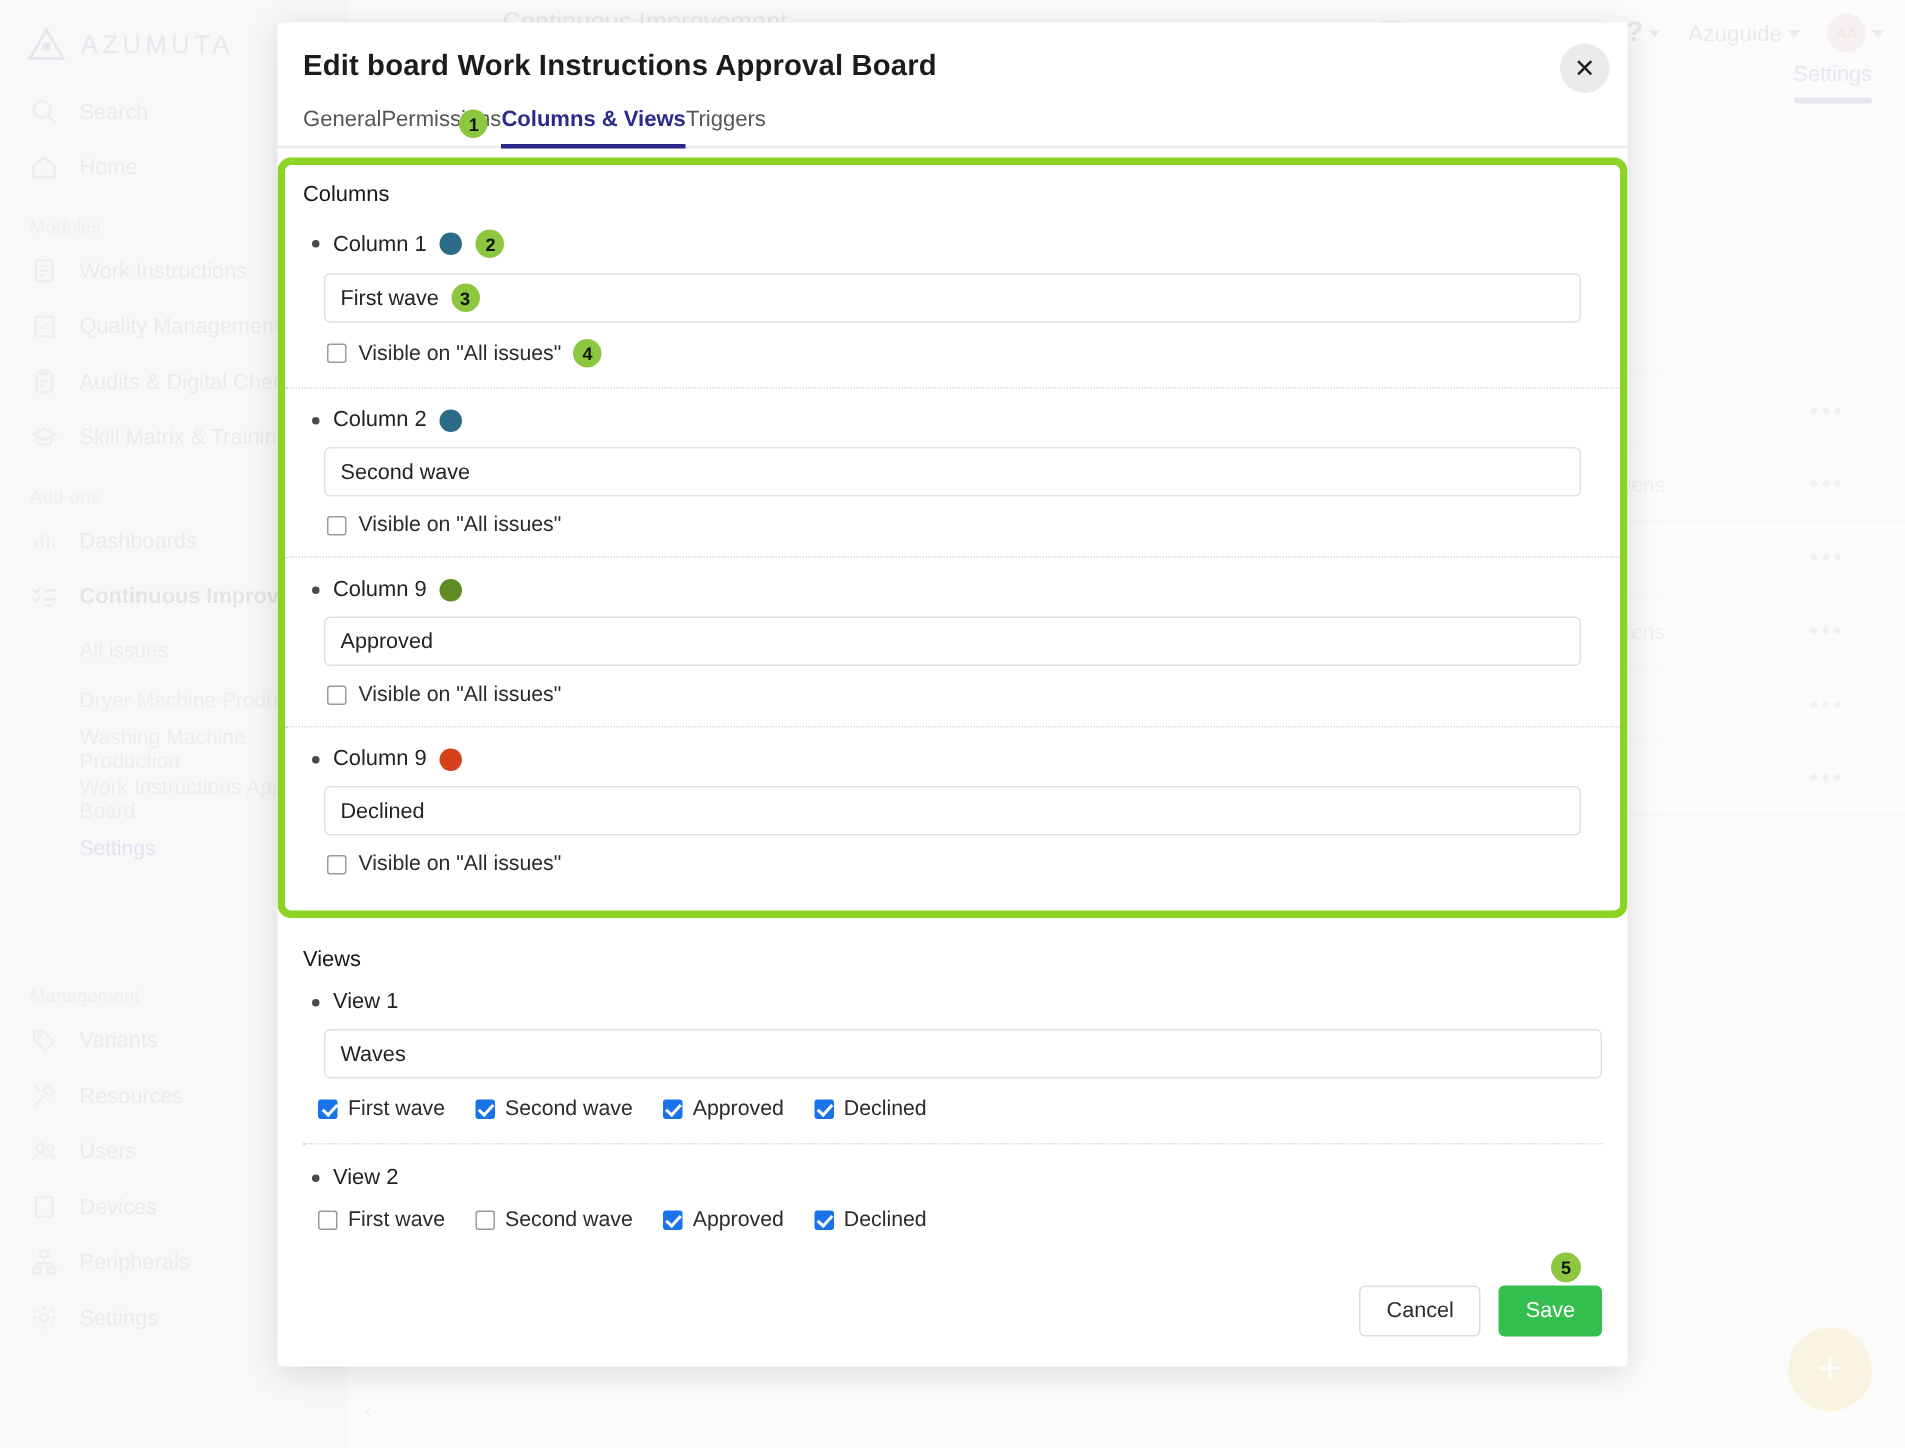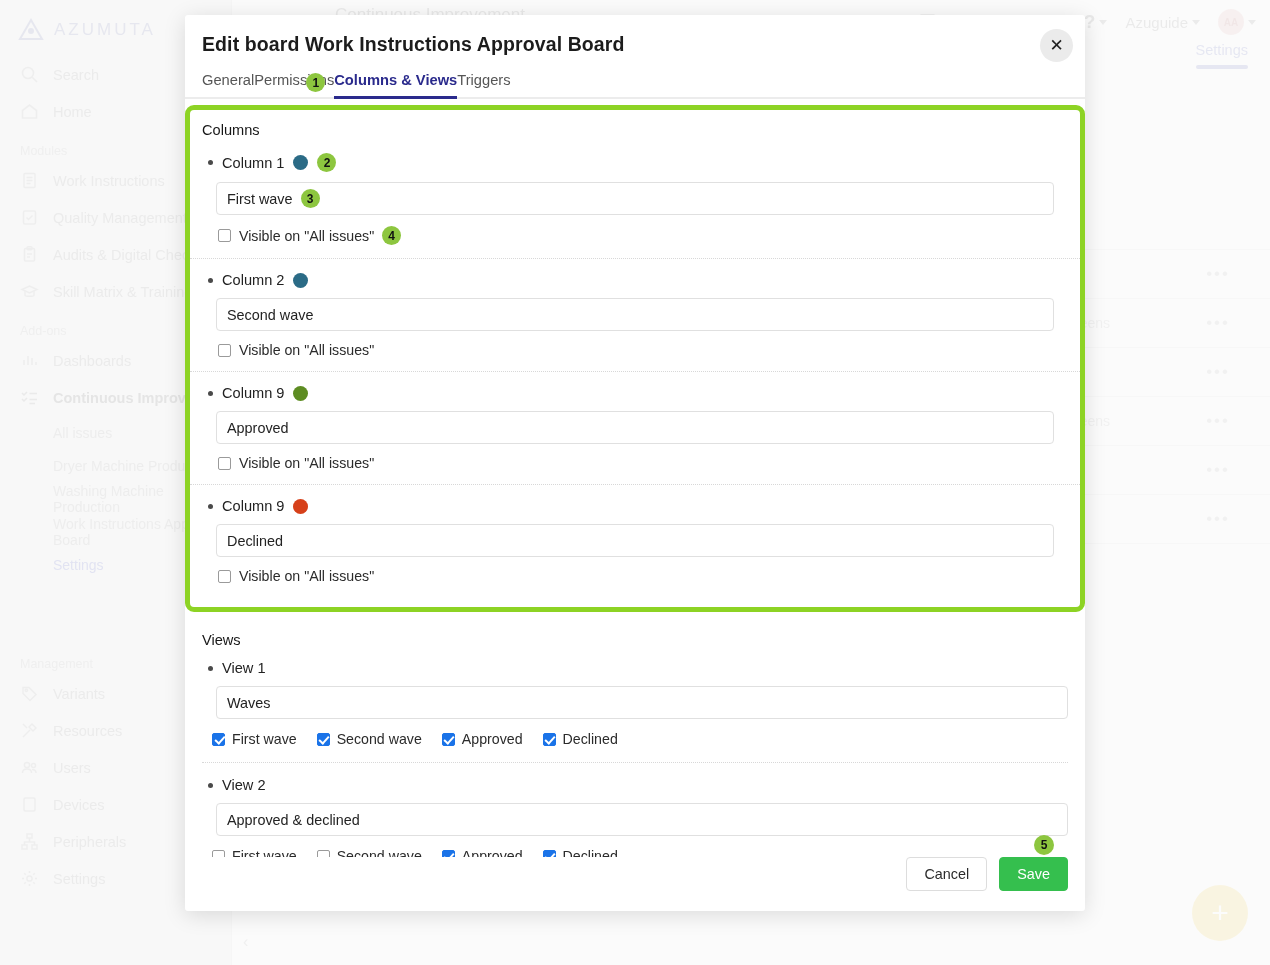--- a/index.html
+++ b/index.html
@@ -490,23 +490,20 @@
             <span class="lbl">Declined</span>
           </label>
         </div>
       </div>
 
       <div class="view-block">
         <div class="view-head">
           <span class="bullet"></span>
           <span class="col-label">View 2</span>
         </div>
-        <div class="view-input">
-          <span>Approved &amp; declined</span>
-        </div>
         <div class="view-chks">
           <label class="view-chk">
             <span class="cbox"></span>
             <span class="lbl">First wave</span>
           </label>
           <label class="view-chk">
             <span class="cbox"></span>
             <span class="lbl">Second wave</span>
           </label>
           <label class="view-chk">

